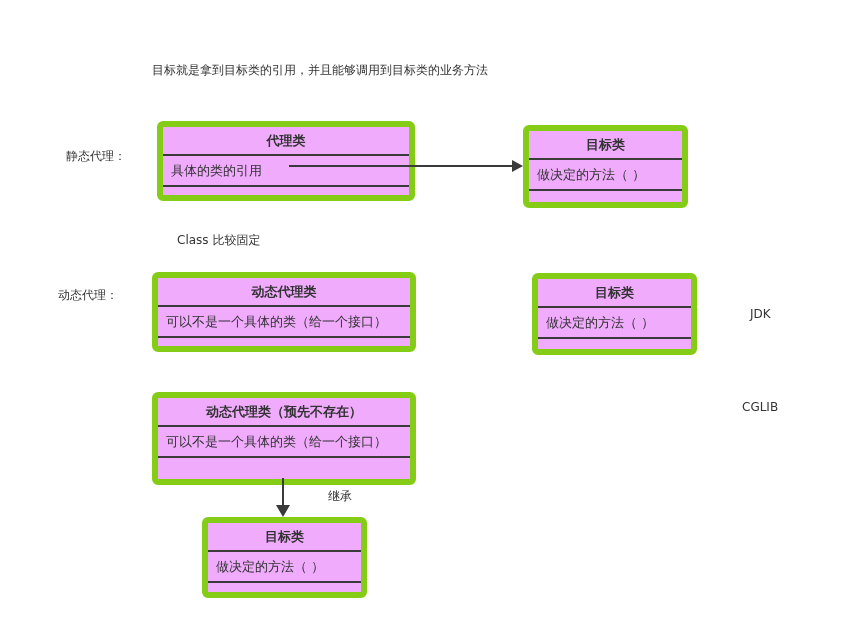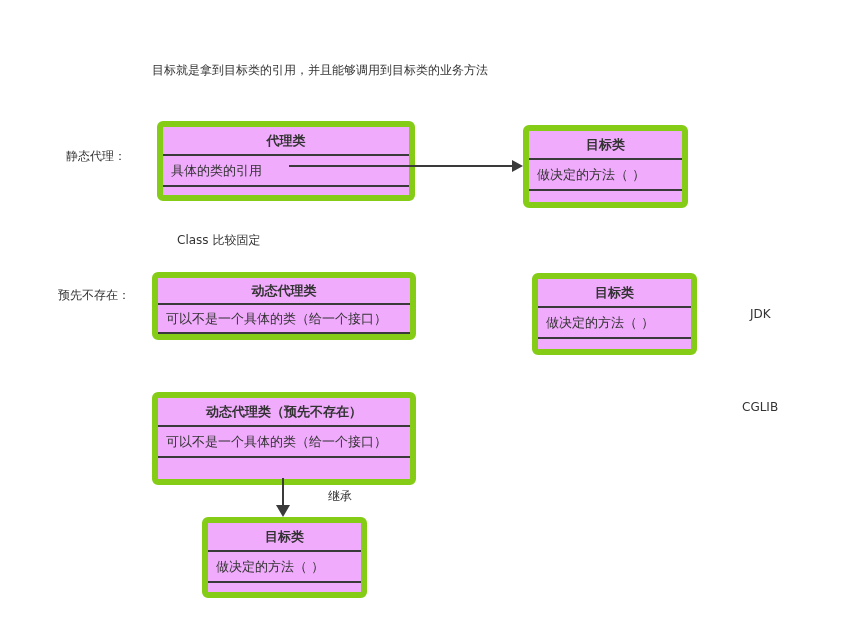--- a/index.html
+++ b/index.html
@@ -101,23 +101,23 @@
     <div class="row-title">目标类</div>
     <div class="row-content">做决定的方法（ ）</div>
     <div class="row-empty"></div>
   </div>
 
   <div class="hline" style="left:289px; top:165px; width:225px;"></div>
   <div class="arrowhead-right" style="left:512px; top:160px;"></div>
 
   <div class="txt" style="left:177px; top:212px;margin-top:20px;">Class 比较固定</div>
 
-  <div class="txt" style="left:58px; top:287px;">预先不存在：</div>
+  <div class="txt" style="left:58px; top:287px;">动态代理：</div>
 
-  <div class="class-box" style="left:152px; top:272px; width:264px; height:68px;">
+  <div class="class-box" style="left:152px; top:272px; width:264px; height:80px;">
     <div class="row-title">动态代理类</div>
     <div class="row-content">可以不是一个具体的类（给一个接口）</div>
     <div class="row-empty"></div>
   </div>
 
   <div class="class-box" style="left:532px; top:273px; width:165px; height:82px;">
     <div class="row-title">目标类</div>
     <div class="row-content">做决定的方法（ ）</div>
     <div class="row-empty"></div>
   </div>

